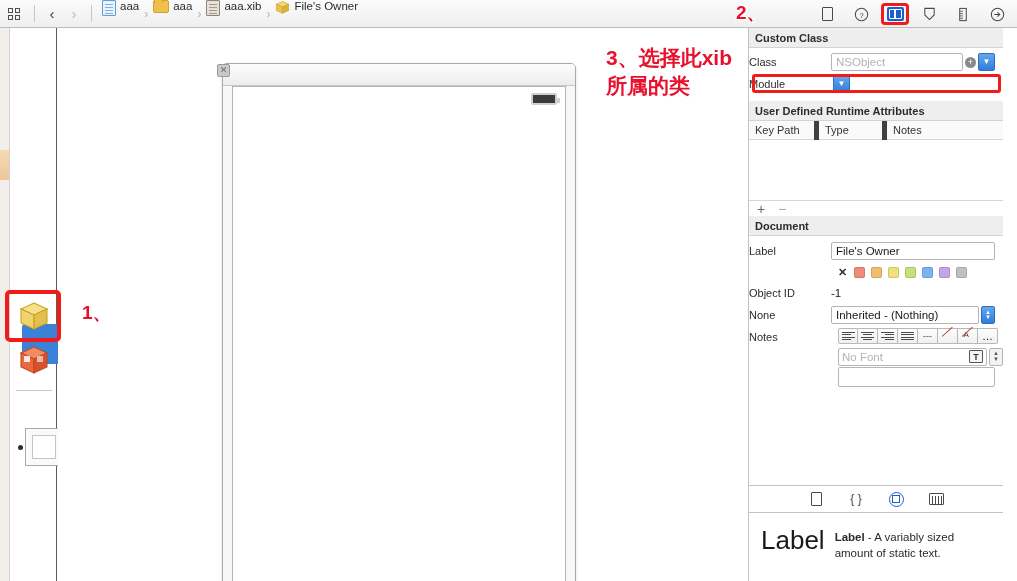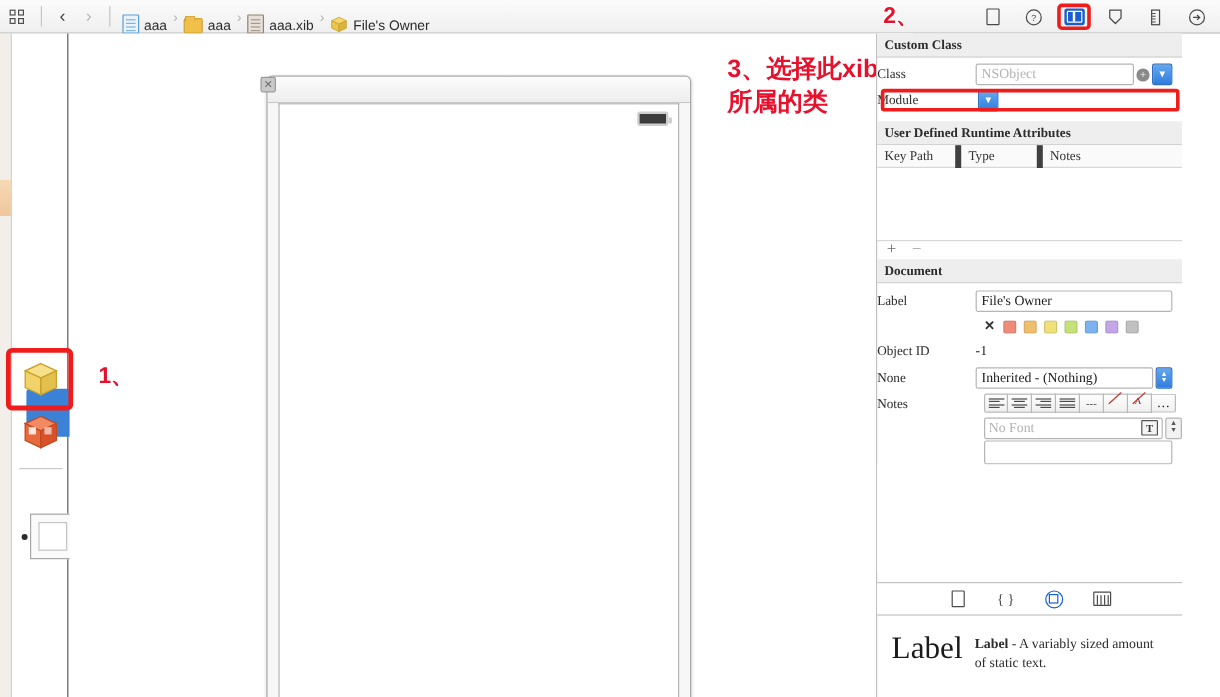--- a/index.html
+++ b/index.html
@@ -28,21 +28,21 @@
   }
   .grid-icon .g i { display:block; width:5px; height:5px; border:1px solid #4e4e4e; }
   .vsep { width:1px; height:17px; background:#c6c6c6; margin:0 6px; }
   .navarrow {
     width: 22px; height: 26px; display:flex; align-items:center; justify-content:center;
     font-size: 15px; line-height: 1;
   }
   .navarrow.back { color:#3c3c3c; }
   .navarrow.fwd  { color:#b9b9b9; }
   .crumbs { display:flex; align-items:center; height:28px; padding-left:4px; }
-  .crumb { display:flex; align-items:flex-end; height:28px; }
+  .crumb { display:flex; align-items:flex-start; height:28px; }
   .crumb-label { font-size: 11.5px; color:#2b2b2b; margin-left:4px; white-space:nowrap; }
   .crumb-sep { color:#b3b3b3; font-size:12px; margin:0 5px; }
 
   .ic { width:14px; height:16px; position:relative; flex:none; }
   
   .ic-proj { background:#eaf3fb; border:1px solid #5b9ed6; border-radius:1px; }
   .ic-proj:after{ content:""; position:absolute; left:2px; top:3px; right:2px; height:1px;
      box-shadow:0 0 0 0 #5b9ed6, 0 3px 0 0 #7fb4e0, 0 6px 0 0 #7fb4e0, 0 9px 0 0 #7fb4e0;
      background:#7fb4e0; }
   
@@ -161,24 +161,23 @@
     text-shadow: 1px 1px 0 #fff, -1px -1px 0 #fff, 1px -1px 0 #fff, -1px 1px 0 #fff,
                  0 1px 0 #fff, 0 -1px 0 #fff, 1px 0 0 #fff, -1px 0 0 #fff;
     pointer-events:none; white-space:pre;
   }
   .anno-1 { left:82px; top:300px; font-size:19px; }
   .anno-2 { left:736px; top:0px;  font-size:19px; }
   .anno-3 { left:606px; top:44px; font-size:21px; line-height:1.35; }
 
   
   .inspector {
-    position:absolute; left:730px; top:28px; width:255px; height:553px;
+    position:absolute; left:748px; top:28px; width:255px; height:553px;
     background:#ffffff; border-left:1px solid #c2c2c2;
     font-size:11px;
-    font-family:Liberation Serif, serif;
   }
   .sec-header {
     height:20px; background:#eeeeee; border-bottom:1px solid #d3d3d3;
     display:flex; align-items:center; padding-left:6px;
     font-weight:bold; font-size:11px; color:#2c2c2c;
   }
   .row { display:flex; align-items:center; height:22px; padding:0 8px 0 0; }
   .row-label {
     width:82px; text-align:left; padding-right:7px; color:#2b2b2b; font-size:11px; flex:none;
   }

